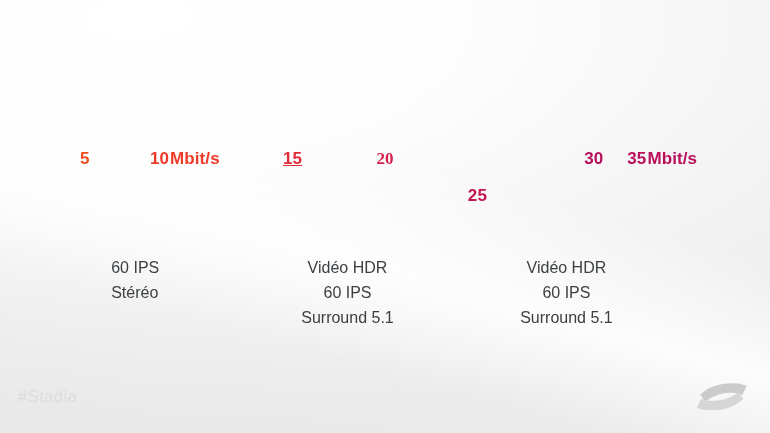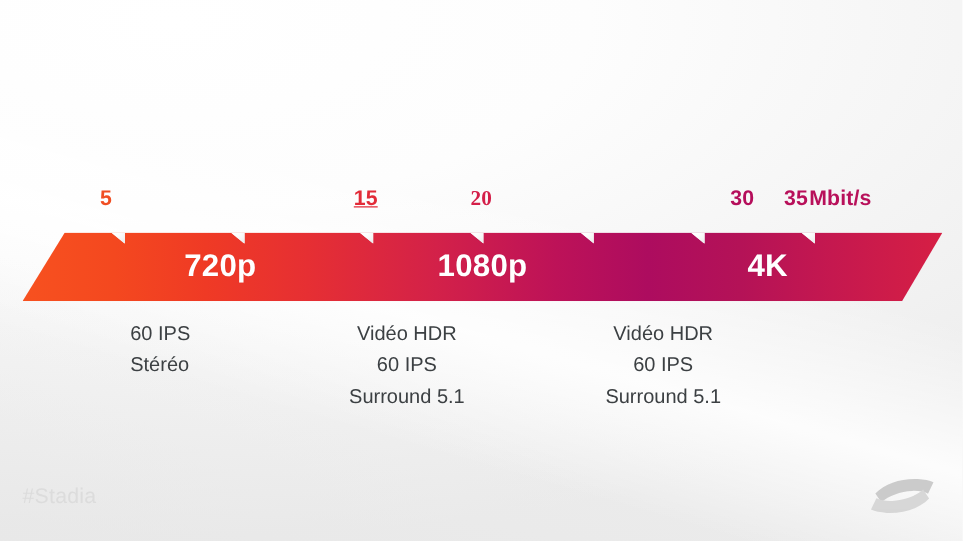--- a/index.html
+++ b/index.html
@@ -113,20 +113,21 @@
     text-shadow: 0 0 1px rgba(0,0,0,0.08);
   }
 
   
   .features {
     position: absolute;
     left: 0;
     top: 255px;
     width: 651px;
     height: 90px;
+    padding-left: 44px;
   }
   .feature-col {
     position: absolute;
     top: 0;
     color: #3c4043;
     font-size: 16px;
     line-height: 25px;
     white-space: nowrap;
   }
   .feature-col.align-left  { text-align: left; }
@@ -152,44 +153,28 @@
     opacity: 0.95;
   }
 </style>
 </head>
 <body>
 
 <div id="slide">
 
   <div class="axis" id="axis" style="top: 148px;">
       <div class="tick-label" style="left: 11%; color: rgb(240, 78, 35);"><span>5</span></div>
+      <div class="tick-label" style="left: 24%; color: rgb(239, 58, 40);"><span>10</span><span class="unit">Mbit/s</span></div>
       <div class="tick-label" style="left: 38%; color: rgb(226, 43, 56); text-decoration: underline;"><span>15</span></div>
       <div class="tick-label" style="left: 50%; color: rgb(212, 31, 73); font-family: Liberation Serif, serif;"><span>20</span></div>
       <div class="tick-label" style="left: 62%; color: rgb(196, 20, 80); margin-top: 37px;"><span>25</span></div>
       <div class="tick-label" style="left: 74%; color: rgb(181, 14, 91); margin-left: 24px;"><span>30</span></div>
       <div class="tick-label" style="left: 86%; color: rgb(184, 16, 90);"><span>35</span><span class="unit">Mbit/s</span></div>
     </div>
 
-  <div class="band-wrap">
-    <div class="band" id="band"></div>
-    <div id="notches">
-        <div class="notch" style="left: 11%;"></div>
-        <div class="notch" style="left: 24%;"></div>
-        <div class="notch" style="left: 38%;"></div>
-        <div class="notch" style="left: 50%;"></div>
-        <div class="notch" style="left: 62%;"></div>
-        <div class="notch" style="left: 74%;"></div>
-        <div class="notch" style="left: 86%;"></div>
-      </div>
-    <div id="band-labels">
-        <div class="band-label" style="left: 21.5%;">720p</div>
-        <div class="band-label" style="left: 50%;">1080p</div>
-        <div class="band-label" style="left: 81%;">4K</div>
-      </div>
-  </div>
 
   <div class="features" id="features">
       <div class="feature-col align-left" style="left: 16%;">
         <span class="feature-line">60 IPS</span>
         <span class="feature-line">Stéréo</span>
       </div>
       <div class="feature-col align-center" style="left: 50%;">
         <span class="feature-line">Vidéo HDR</span>
         <span class="feature-line">60 IPS</span>
         <span class="feature-line">Surround 5.1</span>

